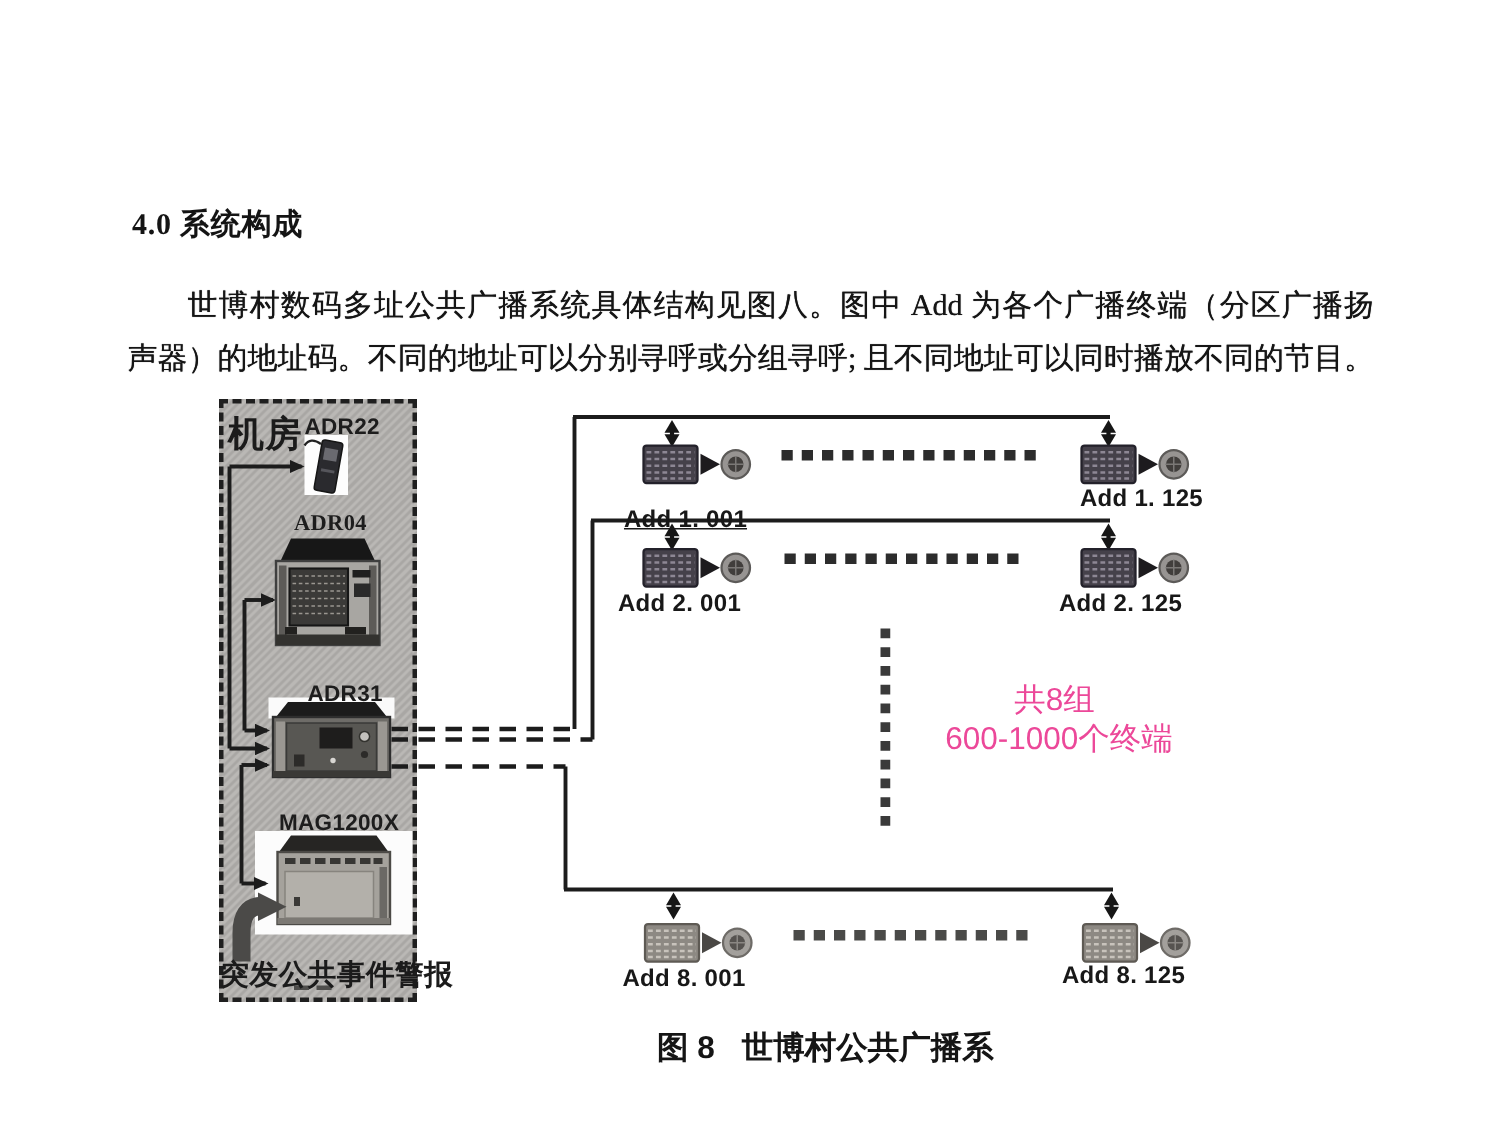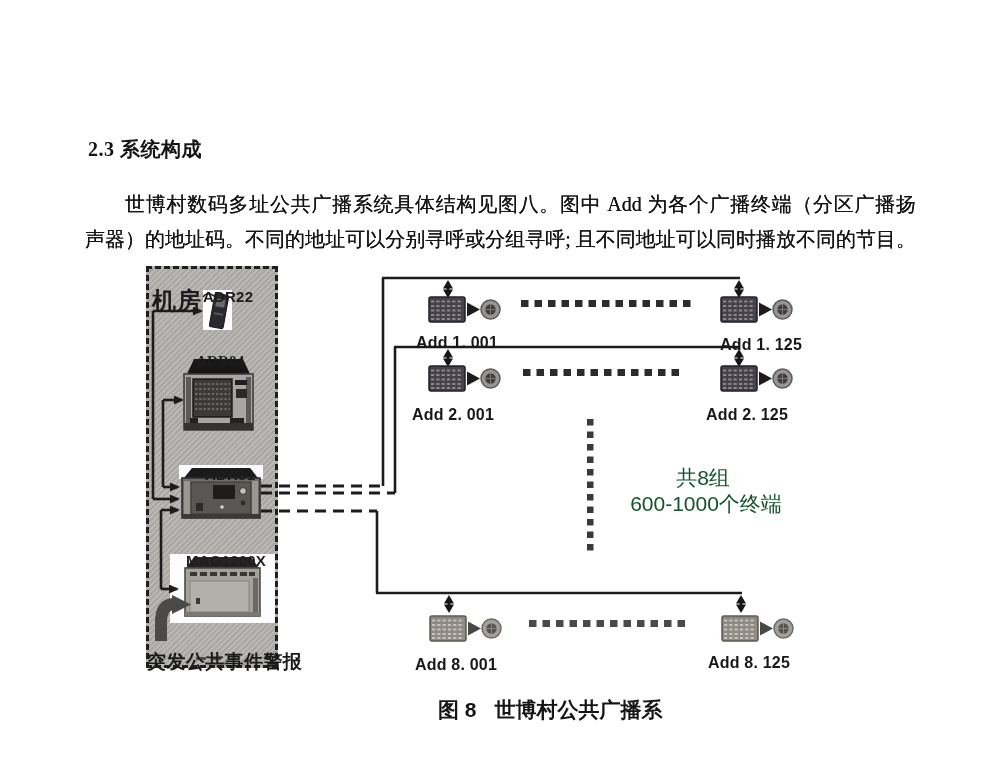--- a/index.html
+++ b/index.html
@@ -3,21 +3,21 @@
 <meta charset="utf-8">
 <style>
   html,body{margin:0;padding:0;}
   body{
     width:1000px;height:759px;background:#ffffff;overflow:hidden;position:relative;
     font-family:"Liberation Serif", serif;
     -webkit-font-smoothing:antialiased;
   }
   .abs{position:absolute;}
   .cn-serif{font-family:"Liberation Serif", serif;color:#141414;}
-  .cn-sans{font-family:"Liberation Sans", sans-serif;color:#161616;margin-top:12px;}
+  .cn-sans{font-family:"Liberation Sans", sans-serif;color:#161616;}
   #heading{
     left:88px;top:136px;font-size:20px;font-weight:bold;letter-spacing:0.5px;
   }
   .para-line{
     left:85px;width:831px;font-size:20px;line-height:26px;color:#151515;
     text-shadow:0 0 0.45px #151515;
     text-align:justify;text-align-last:justify;white-space:nowrap;margin-top:12px;
   }
   #para-line1{top:179px;padding-left:40px;width:791px;}
   #para-line2{top:214px;}
@@ -30,37 +30,37 @@
       #b3b1ae;
   }
   #machine-room-label{left:152px;top:273px;font-size:24px;font-weight:bold;letter-spacing:1px;color:#1b1b1b;}
   .dev-label{font-weight:bold;font-size:15px;color:#1d1d1d;letter-spacing:0.2px;text-align:right;}
   #adr22-label{left:203px;top:276px;}
   #adr04-label{left:196px;top:341px;font-family:Liberation Serif, serif;}
   #adr31-label{left:205px;top:454px;}
   #mag1200x-label{left:186px;top:540px;}
   #alarm-label{left:147px;top:637px;font-size:19px;font-weight:bold;letter-spacing:0.4px;color:#1b1b1b;}
   .add-label{font-weight:bold;font-size:16px;color:#181818;width:120px;text-align:center;letter-spacing:0.2px;}
-  #add-1-001{left:397px;top:322px;}
+  #add-1-001{left:397px;top:338px;text-decoration:underline;}
   #add-1-125{left:682px;top:324px;text-align:right;}
   #add-2-001{left:393px;top:394px;}
   #add-2-125{left:687px;top:394px;}
   #add-8-001{left:396px;top:644px;}
   #add-8-125{left:689px;top:642px;}
-  .note-line{width:240px;text-align:center;font-size:21px;color:#14532d;}
+  .note-line{width:240px;text-align:center;font-size:21px;color:#ec4899;}
   #note-line1{left:583px;top:452px;}
   #note-line2{left:586px;top:478px;}
   #caption{left:438px;top:684px;font-size:21px;font-weight:bold;color:#151515;}
   #caption .gap{display:inline-block;width:18px;}
   #diagram-svg{left:0;top:0;}
 </style>
 </head>
 <body>
 
-<div class="abs cn-serif" id="heading">2.3 系统构成</div>
+<div class="abs cn-serif" id="heading">4.0 系统构成</div>
 <div class="abs cn-serif para-line" id="para-line1">世博村数码多址公共广播系统具体结构见图八。图中 Add 为各个广播终端（分区广播扬</div>
 <div class="abs cn-serif para-line" id="para-line2">声器）的地址码。不同的地址可以分别寻呼或分组寻呼; 且不同地址可以同时播放不同的节目。</div>
 
 <div class="abs" id="machine-room"></div>
 
 <svg class="abs" id="diagram-svg" width="1000" height="759" viewBox="0 0 1000 759">
   <defs>
 
     <g id="terminal-dark">
       <rect x="0" y="0" width="36" height="25" rx="2" fill="#45414a" stroke="#23212a" stroke-width="1.5"></rect>

